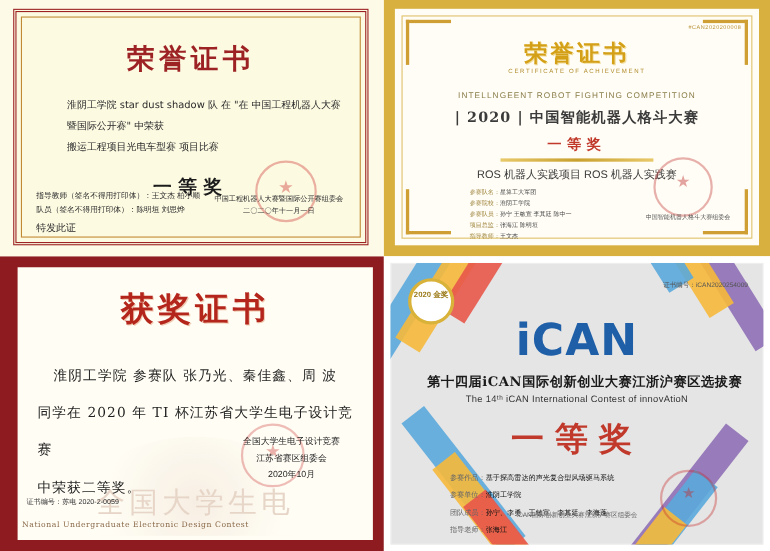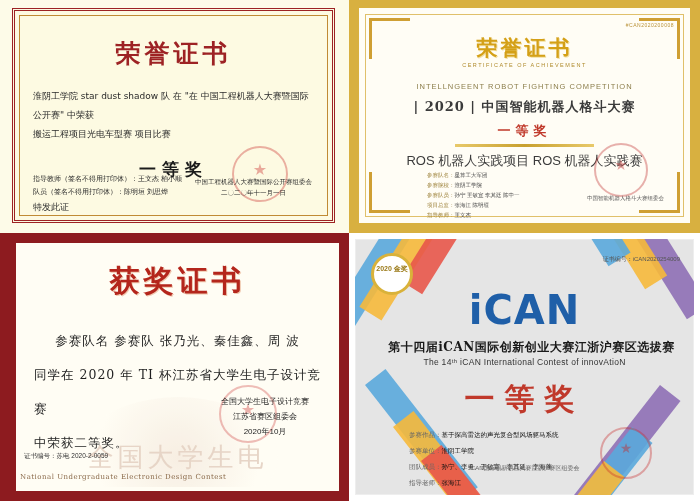--- a/index.html
+++ b/index.html
@@ -61,20 +61,21 @@
     letter-spacing: 4px;
     position: relative;
     height: 34px;
   }
   .c1-body {
     margin-top: 16px;
     font-size: 9px;
     color: #2a2a2a;
     line-height: 19px;
     font-family: "DejaVu Sans", sans-serif;
+    margin-left: 28px;
   }
   .c1-body .ln { display: block; }
   .c1-award {
     text-align: center;
     font-size: 17px;
     font-weight: bold;
     letter-spacing: 6px;
     color: #1b1b1b;
     margin: 14px 0 10px 0;
     font-family: "DejaVu Serif", serif;
@@ -200,21 +201,21 @@
   .c2-rule {
     position: absolute;
     left: 96px; right: 96px; top: 136px;
     height: 3px;
     background: linear-gradient(90deg,#e8c96a,#c8a02e,#e8c96a);
   }
   .c2-event {
     position: absolute;
     left: 0; right: 0; top: 144px;
     text-align: center;
-    font-size: 13px;
+    font-size: 10px;
     color: #3b3b3b;
   }
   .c2-rows {
     position: absolute;
     left: 68px; top: 162px;
     font-size: 5.5px;
     color: #4a4a4a;
     line-height: 10px;
   }
   .c2-rows .lbl { color: #a08640; }
@@ -539,21 +540,21 @@
       <div class="c2-org">中国智能机器人格斗大赛组委会</div>
     </div>
   </div>
 
   <div class="cell c3">
     <div class="c3-border"></div>
     <div class="c3-inner">
       <div class="c3-watermark">全国大学生电子</div>
       <div class="c3-title">获奖证书</div>
       <div class="c3-body">
-        <div class="l1">参赛队名  参赛队 张乃光、秦佳鑫、周  波</div>
+        <div class="l1">淮阴工学院  参赛队 张乃光、秦佳鑫、周  波</div>
         <div>同学在 2020 年 TI 杯江苏省大学生电子设计竞赛</div>
         <div>中荣获二等奖。</div>
       </div>
       <div class="c3-stamp"></div>
       <div class="c3-org">
         <div>全国大学生电子设计竞赛</div>
         <div>江苏省赛区组委会</div>
         <div>2020年10月</div>
       </div>
       <div class="c3-no">证书编号：苏电 2020-2-0059</div>

